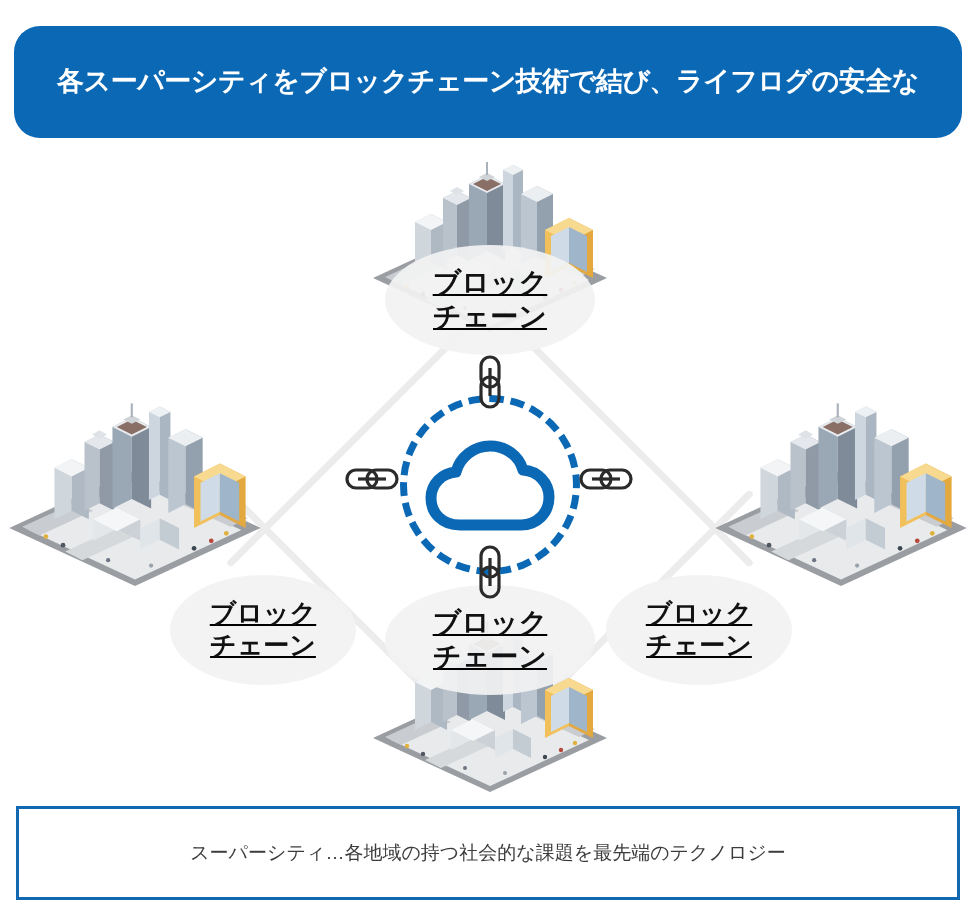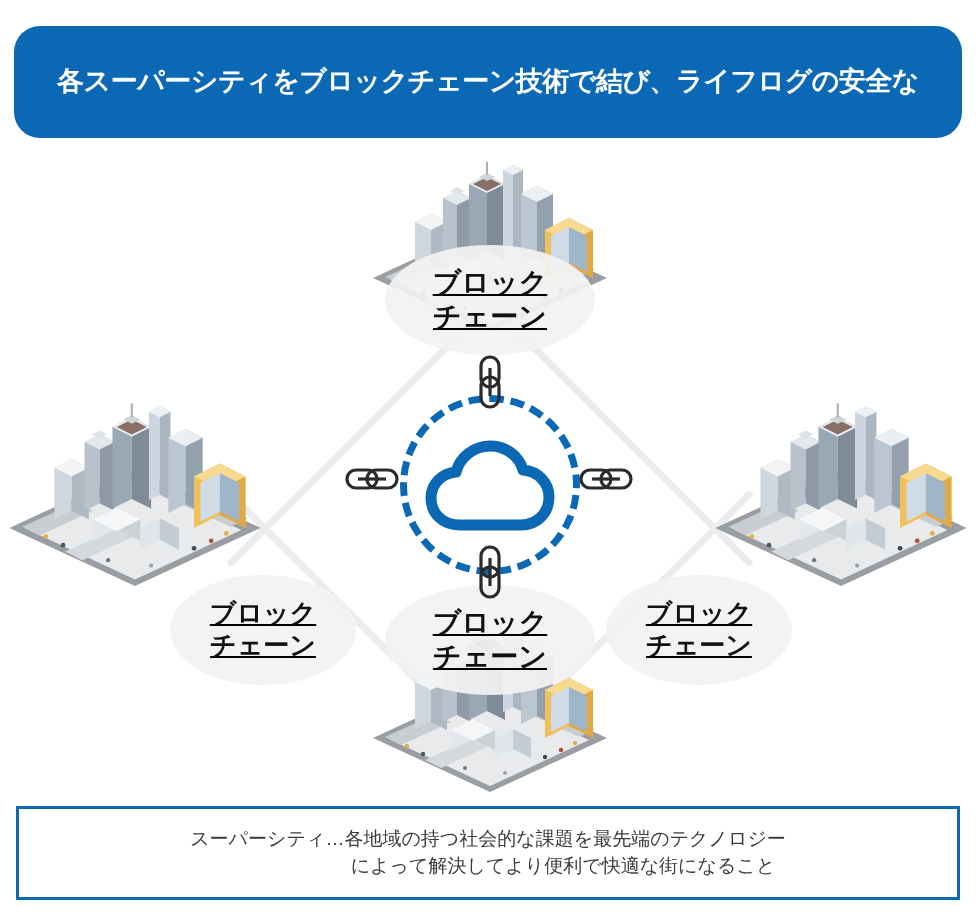--- a/index.html
+++ b/index.html
@@ -347,14 +347,13 @@
     <g fill="none" stroke="#2b2b2b" stroke-width="3.2">
       <rect x="3" y="11" width="30" height="18" rx="9"></rect>
       <rect x="23" y="11" width="30" height="18" rx="9"></rect>
       <path d="M14 20 L42 20" stroke-width="3.2"></path>
     </g>
   </svg>
 </div>
 
 <div class="caption">
   <div class="caption-line">スーパーシティ…各地域の持つ社会的な課題を最先端のテクノロジー</div>
-  <div class="caption-line second">によって解決してより便利で快適な街になること</div>
 </div>
 
 </body></html>

